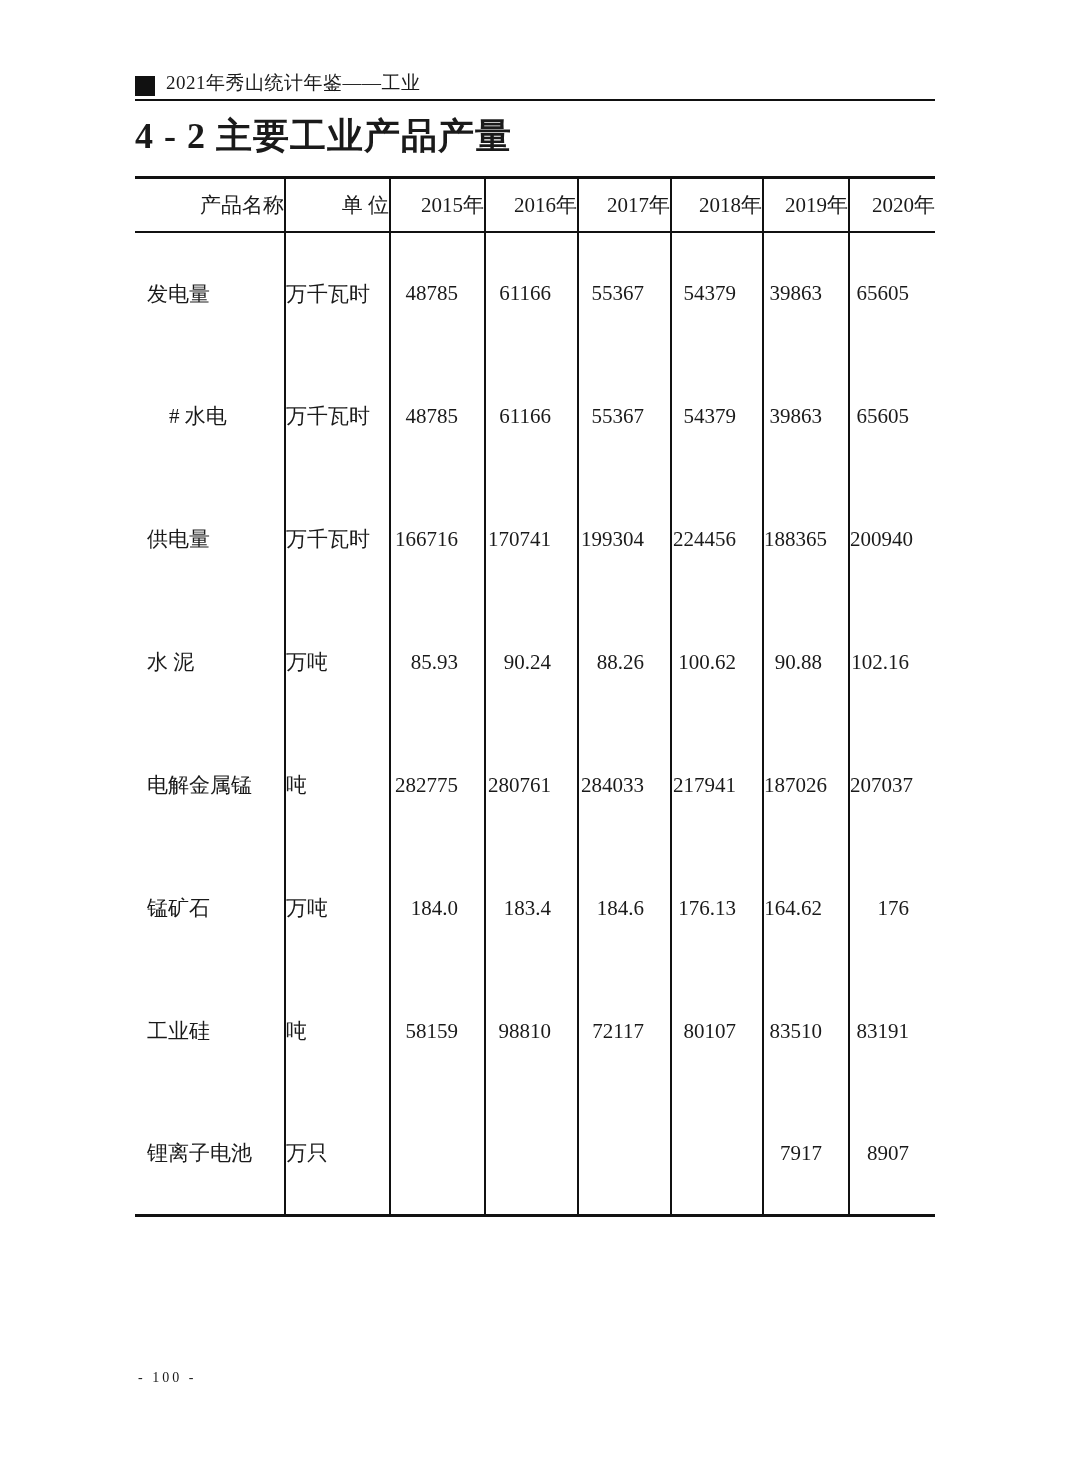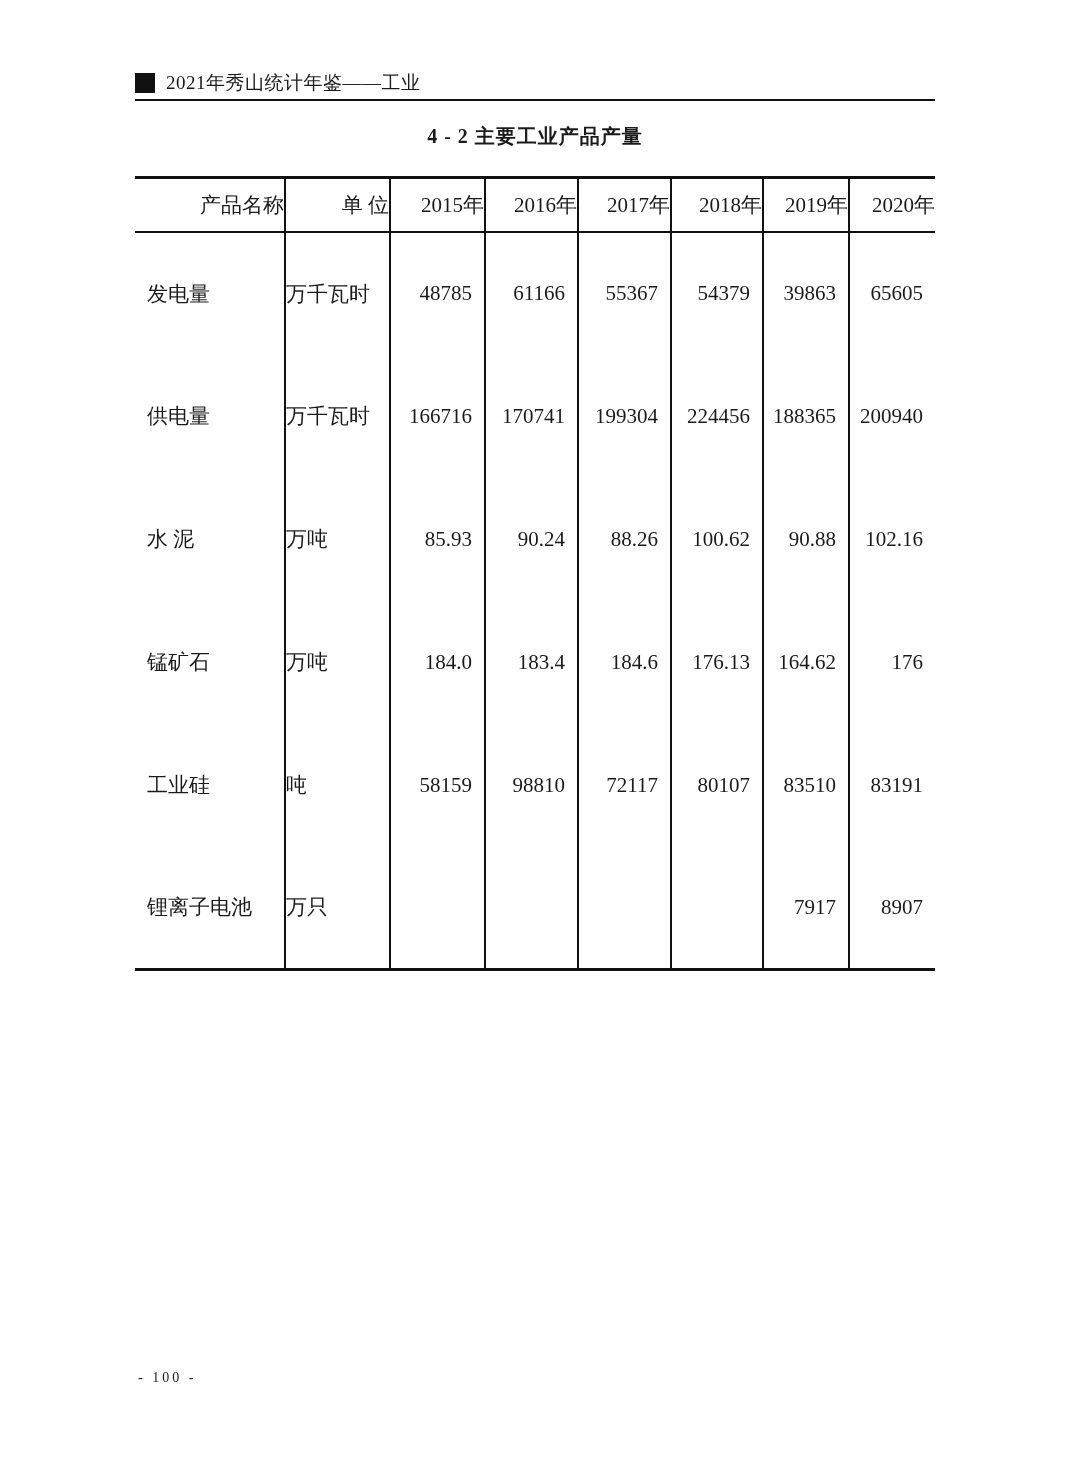--- a/index.html
+++ b/index.html
@@ -12,21 +12,21 @@
     font-family: "Liberation Serif", "DejaVu Serif", serif;
     color: #1a1a1a;
     overflow: hidden;
   }
   
   .running-head {
     position: absolute;
     left: 135px; top: 70px;
     width: 800px;
     display: flex;
-    align-items: center;
+    align-items: flex-end;
     gap: 11px;
     font-size: 19px;
     line-height: 26px;
     letter-spacing: 0.5px;
   }
   .head-square {
     width: 20px; height: 20px;
     background: #111;
     flex: 0 0 auto;
   }
@@ -34,22 +34,21 @@
     position: absolute;
     left: 135px; top: 99px;
     width: 800px; height: 2px;
     background: #111;
   }
   
   .table-title {
     position: absolute;
     left: 135px; top: 114px;
     width: 800px;
-    text-align: center;
-    font-size: 20px;
+    font-size: 36px;
     font-weight: bold;
     line-height: 44px;
     letter-spacing: 1px;
   }
   
   table.stat-table {
     position: absolute;
     left: 135px; top: 176px;
     width: 800px;
     border-collapse: collapse;
@@ -67,21 +66,21 @@
   .stat-table th:first-child, .stat-table td:first-child { border-left: none; }
   .stat-table thead th {
     height: 54px;
     border-bottom: 2px solid #111;
     text-align: right;
   }
   .stat-table tbody tr { height: 123px; }
   .stat-table td.c-name { text-align: left; padding-left: 12px; margin-top: 20px; }
   .stat-table td.c-name.indent { padding-left: 34px; }
   .stat-table td.c-unit { }
-  .stat-table td.c-num { text-align: right; padding-right: 12px; }
+  .stat-table td.c-num { text-align: right; padding-right: 26px; }
   
   .page-number {
     position: absolute;
     left: 138px; top: 1370px;
     font-size: 14px;
     letter-spacing: 3px;
   }
 </style>
 </head>
 <body>
@@ -124,40 +123,60 @@
       <td class="c-name">发电量</td>
       <td class="c-unit">万千瓦时</td>
       <td class="c-num">48785</td>
       <td class="c-num">61166</td>
       <td class="c-num">55367</td>
       <td class="c-num">54379</td>
       <td class="c-num">39863</td>
       <td class="c-num">65605</td>
     </tr>
         <tr>
+      <td class="c-name indent"># 水电</td>
+      <td class="c-unit">万千瓦时</td>
+      <td class="c-num">48785</td>
+      <td class="c-num">61166</td>
+      <td class="c-num">55367</td>
+      <td class="c-num">54379</td>
+      <td class="c-num">39863</td>
+      <td class="c-num">65605</td>
+    </tr>
+        <tr>
       <td class="c-name">供电量</td>
       <td class="c-unit">万千瓦时</td>
       <td class="c-num">166716</td>
       <td class="c-num">170741</td>
       <td class="c-num">199304</td>
       <td class="c-num">224456</td>
       <td class="c-num">188365</td>
       <td class="c-num">200940</td>
     </tr>
         <tr>
       <td class="c-name">水 泥</td>
       <td class="c-unit">万吨</td>
       <td class="c-num">85.93</td>
       <td class="c-num">90.24</td>
       <td class="c-num">88.26</td>
       <td class="c-num">100.62</td>
       <td class="c-num">90.88</td>
       <td class="c-num">102.16</td>
     </tr>
         <tr>
+      <td class="c-name">电解金属锰</td>
+      <td class="c-unit">吨</td>
+      <td class="c-num">282775</td>
+      <td class="c-num">280761</td>
+      <td class="c-num">284033</td>
+      <td class="c-num">217941</td>
+      <td class="c-num">187026</td>
+      <td class="c-num">207037</td>
+    </tr>
+        <tr>
       <td class="c-name">锰矿石</td>
       <td class="c-unit">万吨</td>
       <td class="c-num">184.0</td>
       <td class="c-num">183.4</td>
       <td class="c-num">184.6</td>
       <td class="c-num">176.13</td>
       <td class="c-num">164.62</td>
       <td class="c-num">176</td>
     </tr>
         <tr>

